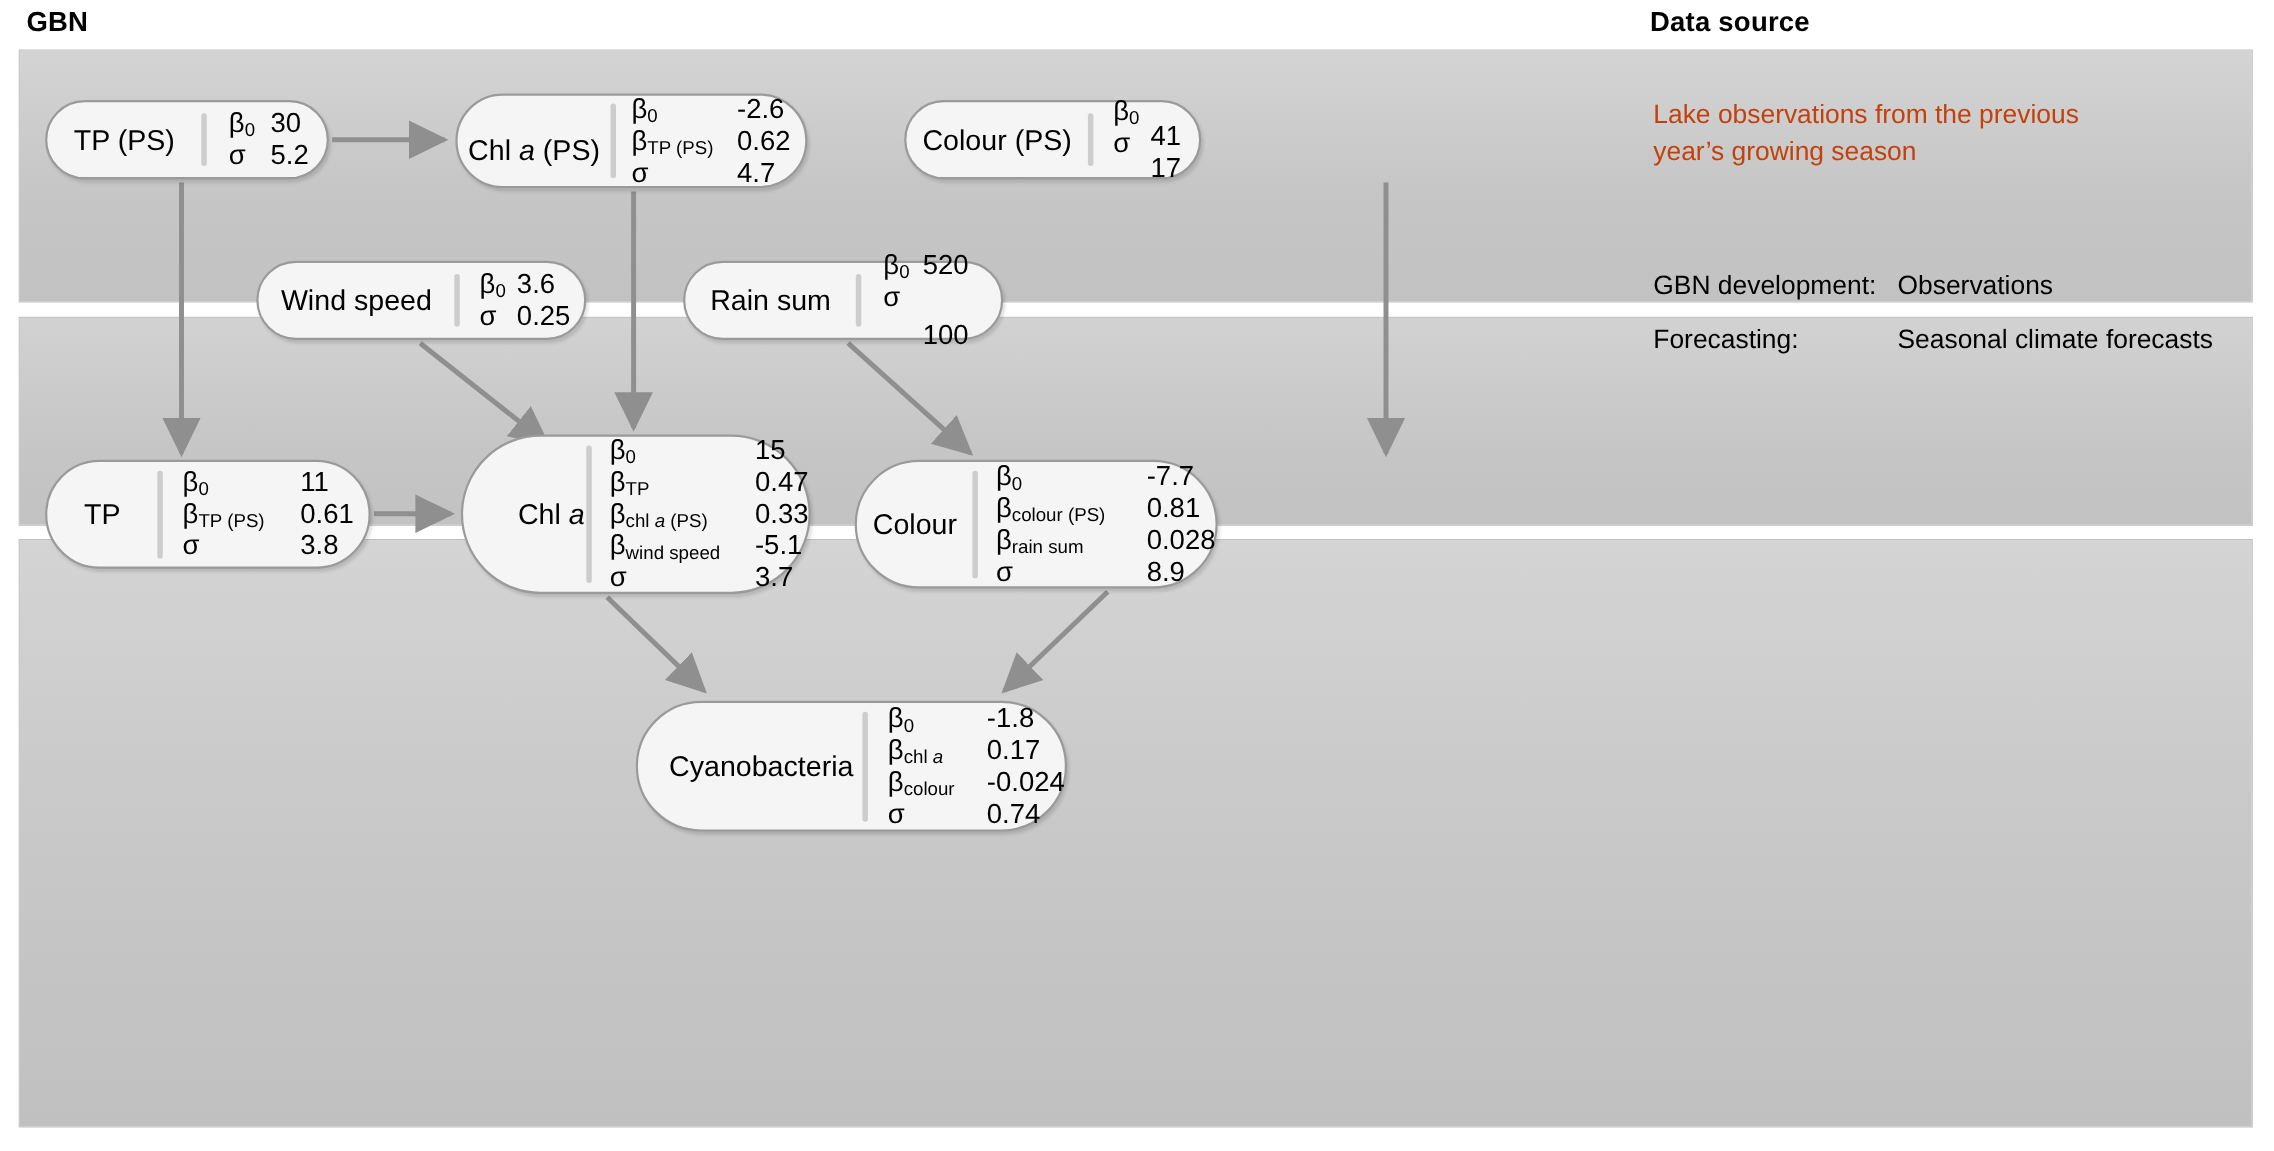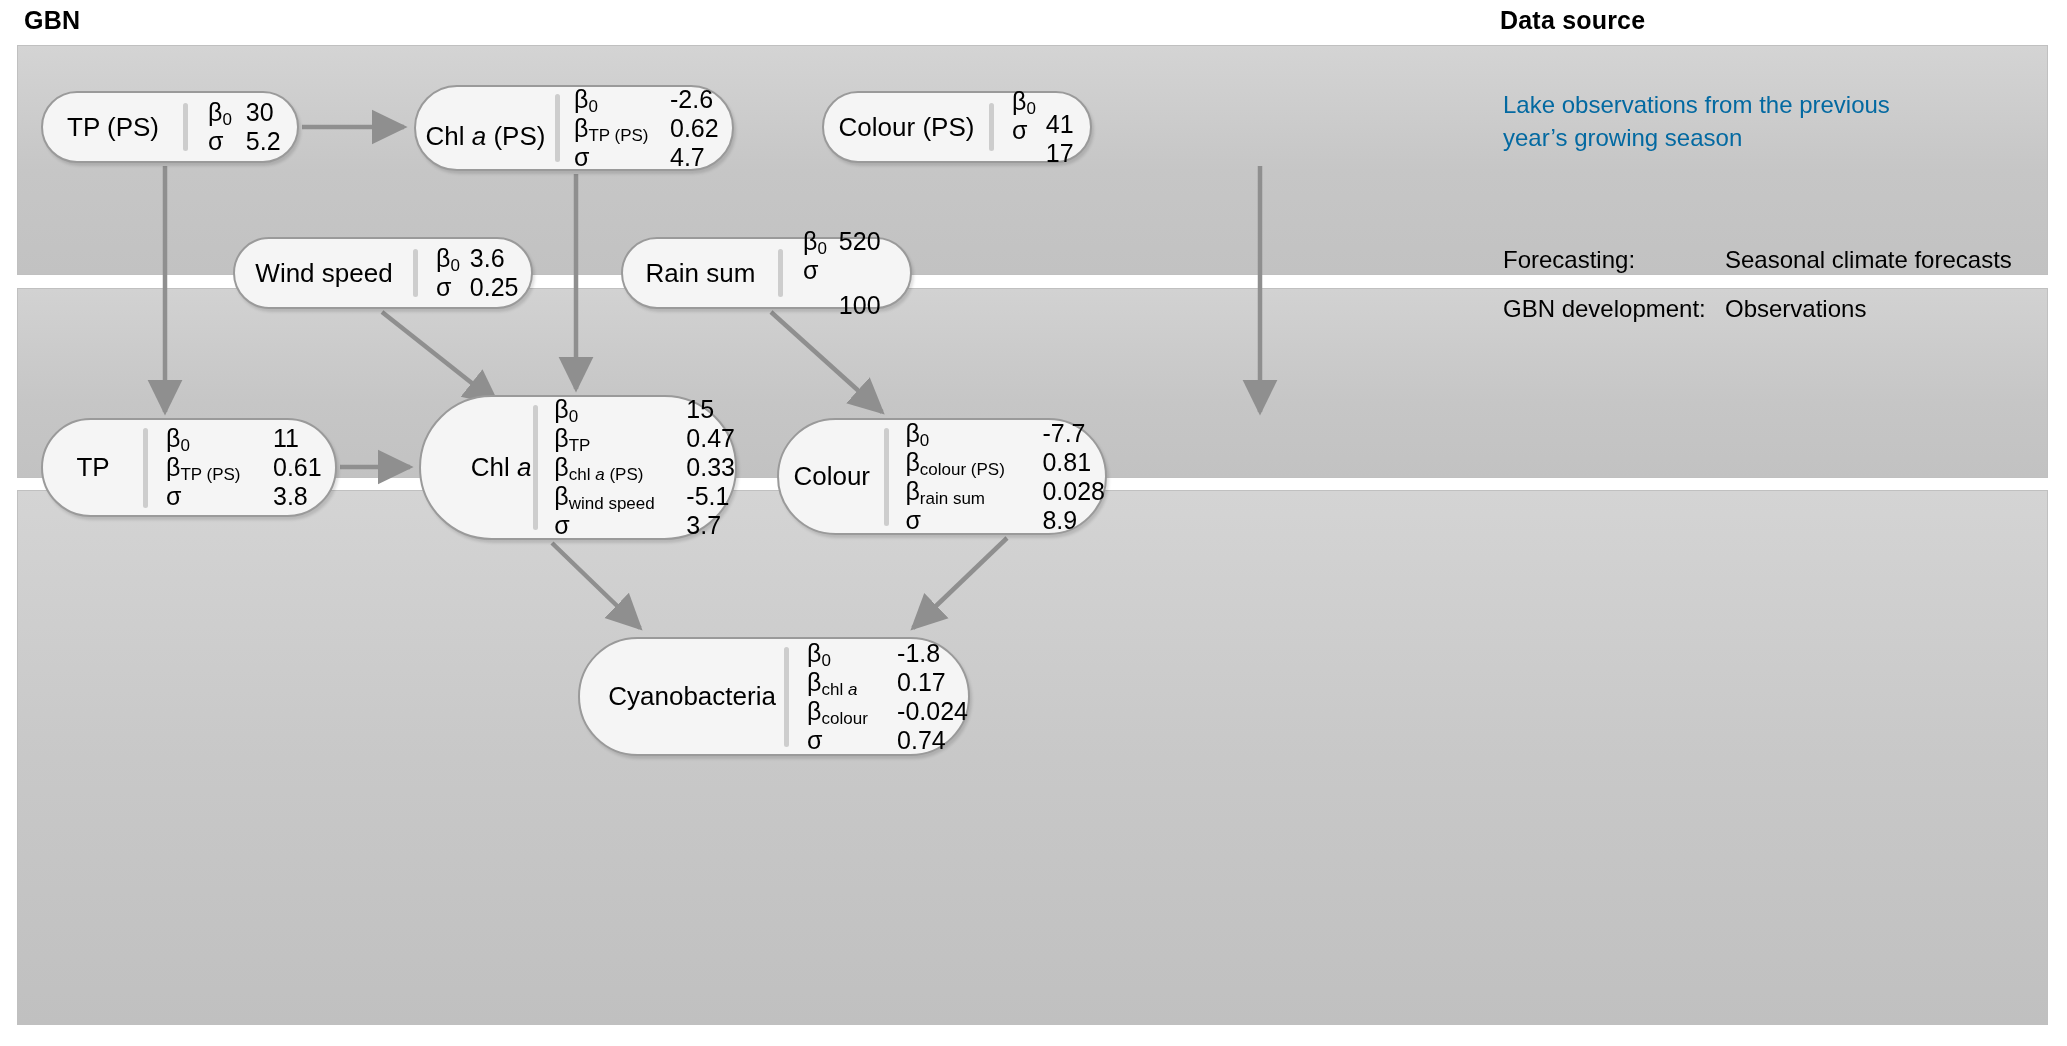--- a/index.html
+++ b/index.html
@@ -16,21 +16,21 @@
   .band{position:absolute;left:17px;width:2031px;
         border:1px solid #c0c0c0;box-sizing:border-box;}
   #band-1{top:45px;height:230px;
      background:linear-gradient(180deg,#d4d4d4 0%,#c6c6c6 55%,#c2c2c2 100%);}
   #band-2{top:288px;height:190px;
      background:linear-gradient(180deg,#d2d2d2 0%,#c6c6c6 60%,#c2c2c2 100%);}
   #band-3{top:490px;height:535px;
      background:linear-gradient(180deg,#d4d4d4 0%,#c8c8c8 50%,#c0c0c0 100%);}
 
   
-  .caption{position:absolute;font-size:24px;line-height:33px;color:#0369a1;}
+  .caption{position:absolute;font-size:24px;line-height:33px;color:#c2410c;}
   #cap-1{left:1503px;top:88px;width:430px;}
   #cap-3{left:1503px;top:686px;width:420px;}
   #cap-2{position:absolute;left:1503px;top:243px;width:540px;font-size:24px;line-height:33px;}
   #cap-2 .row{display:flex;margin-bottom:16px;}
   #cap-2 .k{width:222px;flex:none;}
   #cap-2 .v{flex:1;}
 
   
   #edges{position:absolute;left:0;top:0;width:2067px;height:1046px;}
 
@@ -240,23 +240,23 @@
         <div class="cell">-0.024</div>
         <div class="cell">0.74</div>
       </div>
     </div>
   </div>
 
   <div class="caption" id="cap-1">Lake observations from the previous year’s growing season</div>
 
   <div id="cap-2">
     <div class="row">
+      <div class="k">GBN development:</div>
+      <div class="v">Observations</div>
+    </div>
+    <div class="row">
       <div class="k">Forecasting:</div>
       <div class="v">Seasonal climate forecasts</div>
     </div>
-    <div class="row">
-      <div class="k">GBN development:</div>
-      <div class="v">Observations</div>
-    </div>
   </div>
 
 
 </div>
 
 </body></html>

